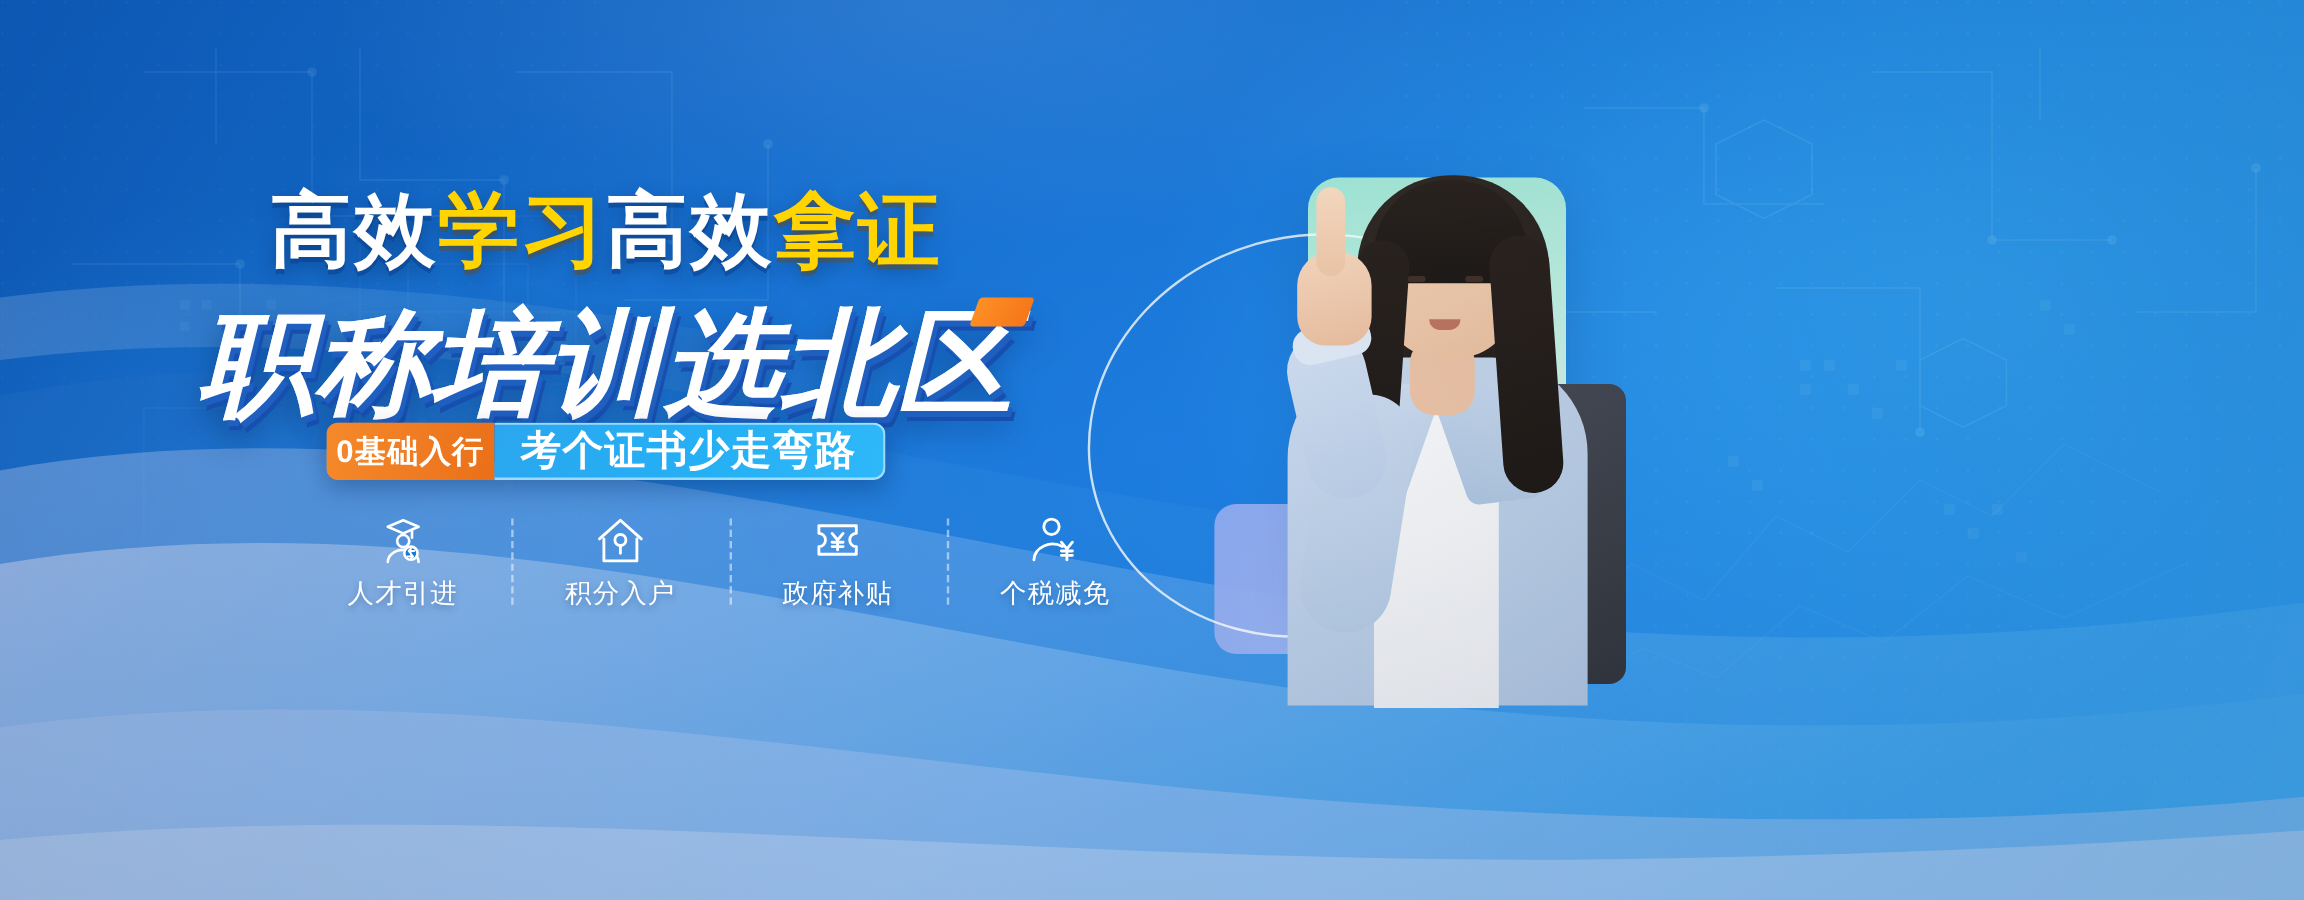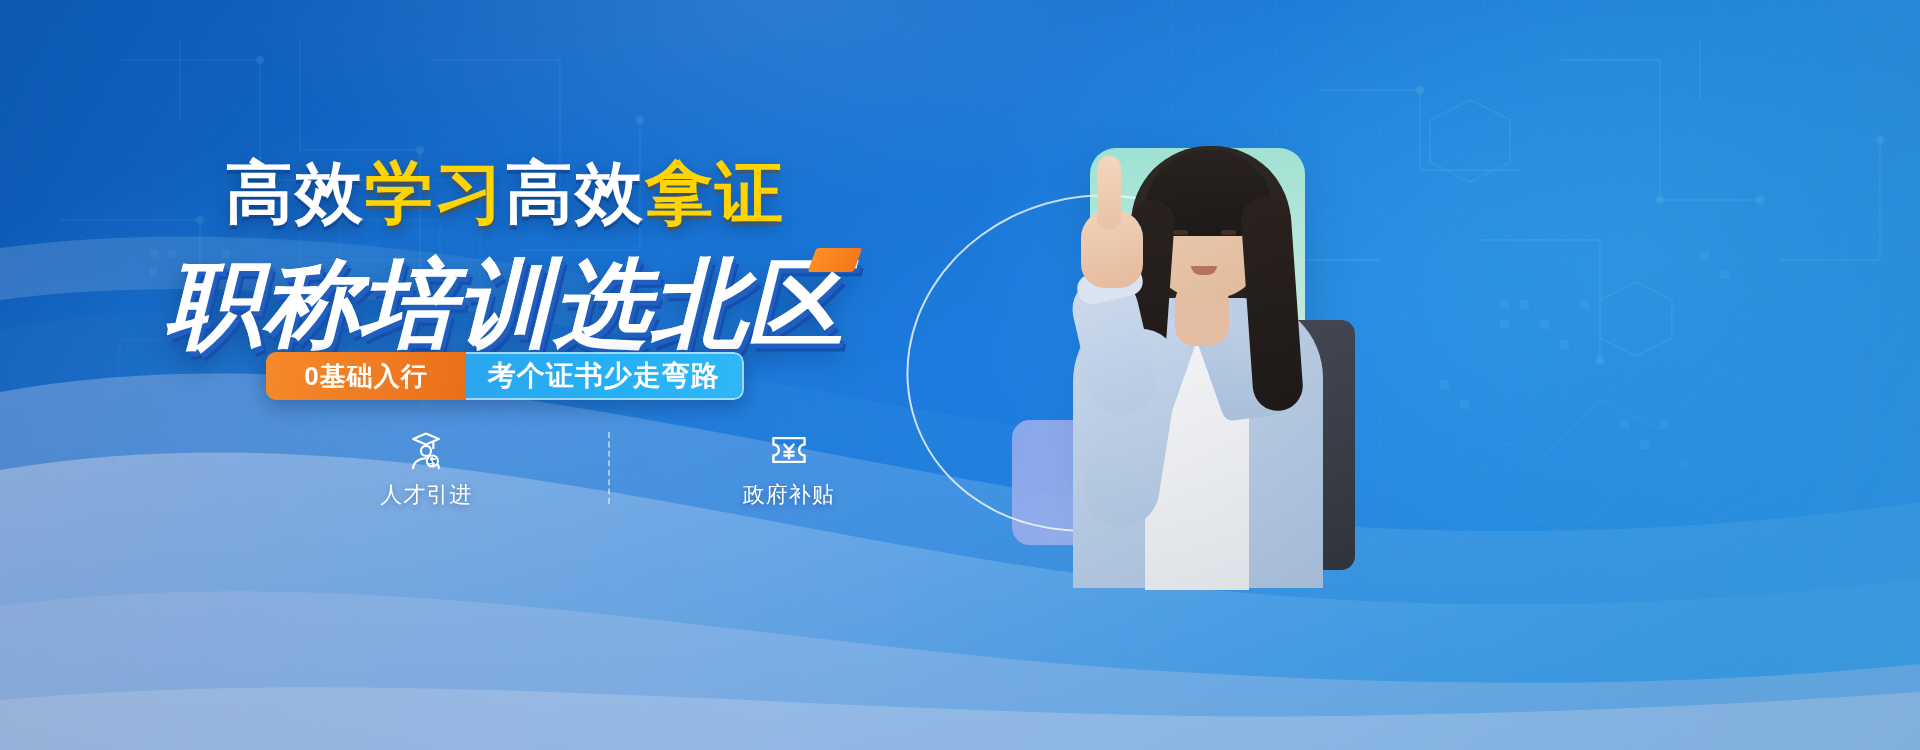--- a/index.html
+++ b/index.html
@@ -166,29 +166,29 @@
   .badge{
     position:absolute;left:0;top:352px;width:1010px;text-align:center;
   }
   .badge-inner{
     display:inline-flex;align-items:stretch;height:48px;
     border-radius:10px;overflow:hidden;
     box-shadow:0 7px 20px rgba(3,34,86,.33);
   }
   .badge-left{
     display:flex;align-items:center;justify-content:center;
-    padding:0 38px;
+    padding:0 8px;
     background:linear-gradient(100deg,#f5892a 0%,#ef7b22 55%,#ea7018 100%);
     color:#ffffff;font-size:26px;font-weight:bold;letter-spacing:1px;
   }
   .badge-right{
     display:flex;align-items:center;justify-content:center;
     padding:0 22px;
     background:linear-gradient(100deg,#2aa7ef 0%,#25b0f5 55%,#2fb8f8 100%);
-    color:#ffffff;font-size:28px;font-weight:bold;letter-spacing:1px;
+    color:#ffffff;font-size:34px;font-weight:bold;letter-spacing:1px;
     border:2px solid rgba(255,255,255,.55);border-left:none;
     border-radius:0 10px 10px 0;
   }
 
   
   .features{
     position:absolute;left:245px;top:428px;width:725px;height:92px;
     display:flex;align-items:flex-start;
   }
   .feature{
@@ -393,30 +393,53 @@
             <circle cx="24" cy="25" r="5.5"></circle>
             <path d="M10 44 a14 11 0 0 1 28 0"></path>
             <circle cx="31" cy="36" r="6" fill="#1479df"></circle>
             <path d="M34 34 h-5 m0 0 l2-2 m-2 2 l2 2" stroke-width="1.8"></path>
             <path d="M28 39 h5 m0 0 l-2-2 m2 2 l-2 2" stroke-width="1.8"></path>
           </svg>
         </span>
         <span class="feature-label">人才引进</span>
       </div>
 
+      <div class="feature">
+        <span class="feature-icon">
+          <svg viewBox="0 0 48 48" width="44" height="44" fill="none" stroke="#ffffff" stroke-width="2.6" stroke-linecap="round" stroke-linejoin="round">
+            <path d="M5 23 L24 6 L43 23"></path>
+            <path d="M9 23 V43 H39 V23"></path>
+            <circle cx="24" cy="24" r="5"></circle>
+            <path d="M24 29 L24 36"></path>
+          </svg>
+        </span>
+        <span class="feature-label">积分入户</span>
+      </div>
 
       <div class="feature">
         <span class="feature-icon">
           <svg viewBox="0 0 48 48" width="44" height="44" fill="none" stroke="#ffffff" stroke-width="2.6" stroke-linecap="round" stroke-linejoin="round">
             <path d="M7 11 h34 v7 a5 5 0 0 0 0 12 v7 H7 v-7 a5 5 0 0 0 0-12 Z"></path>
             <path d="M19 18 L24 24 L29 18"></path>
             <path d="M24 24 V33"></path>
             <path d="M19 26 H29 M19 30 H29"></path>
           </svg>
         </span>
         <span class="feature-label">政府补贴</span>
       </div>
 
+      <div class="feature">
+        <span class="feature-icon">
+          <svg viewBox="0 0 48 48" width="44" height="44" fill="none" stroke="#ffffff" stroke-width="2.6" stroke-linecap="round" stroke-linejoin="round">
+            <circle cx="21" cy="12" r="7"></circle>
+            <path d="M5 42 a17 15 0 0 1 26-12"></path>
+            <path d="M30 26 L35 32 L40 26"></path>
+            <path d="M35 32 V42"></path>
+            <path d="M30 34 H40 M30 38 H40"></path>
+          </svg>
+        </span>
+        <span class="feature-label">个税减免</span>
+      </div>
 
 
     </div>
   </div>
 </div>
 
 </body></html>

